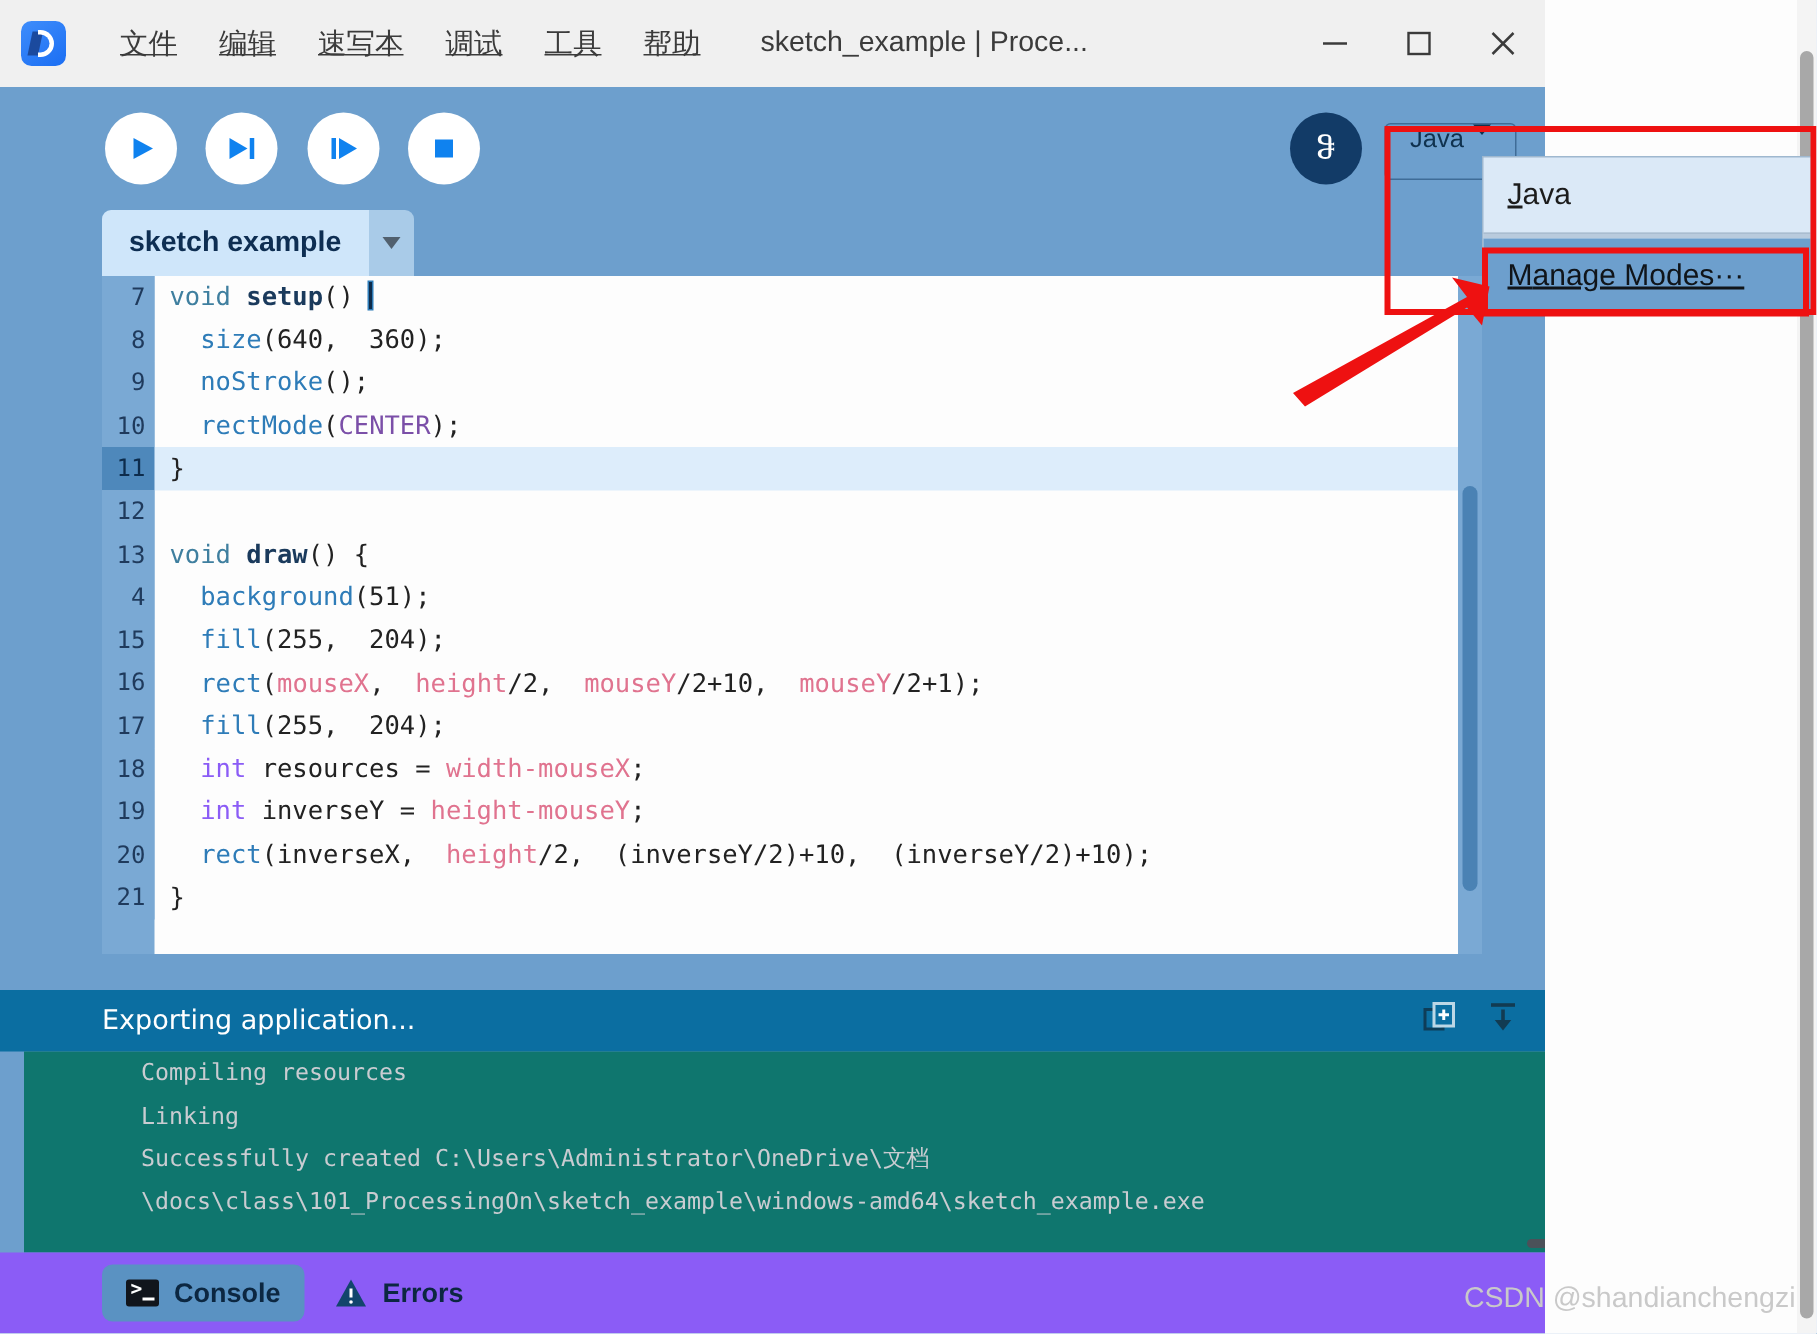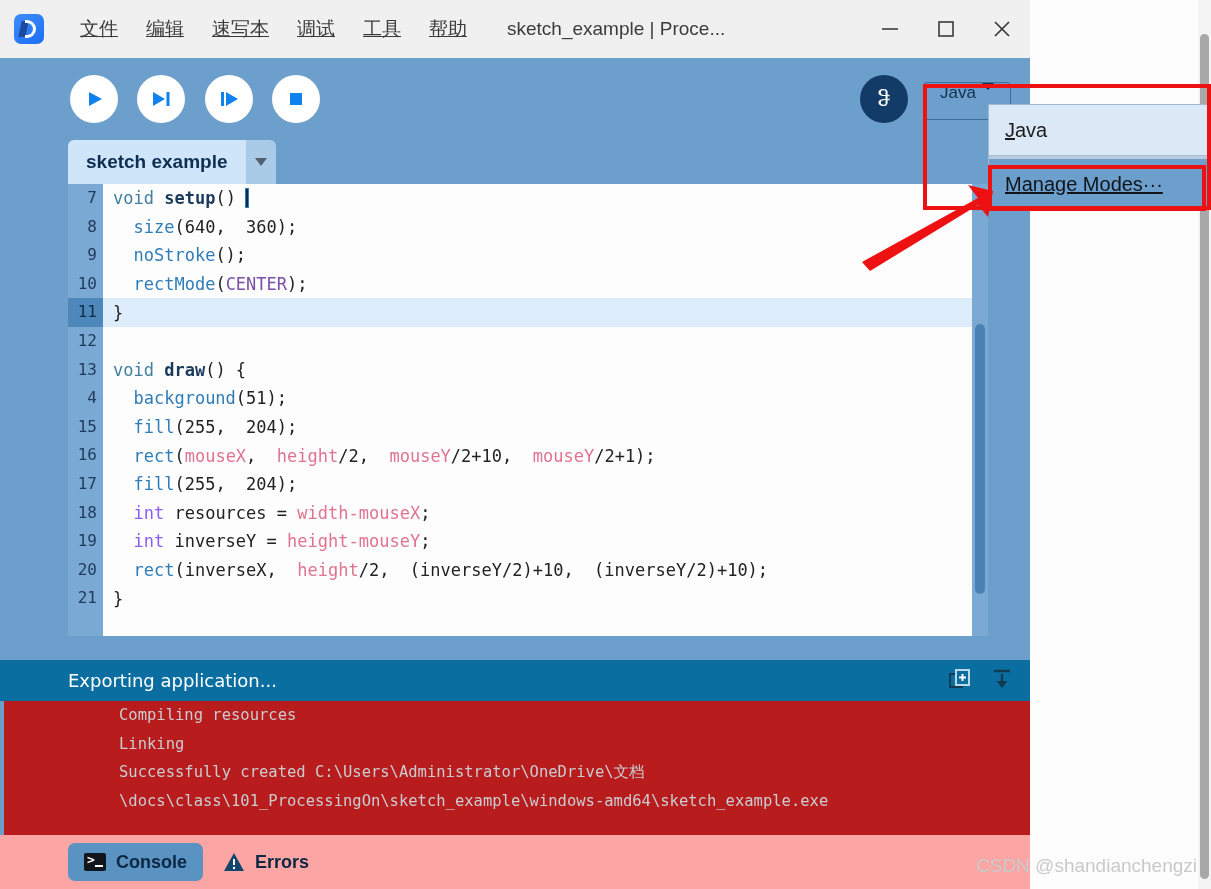--- a/index.html
+++ b/index.html
@@ -172,35 +172,34 @@
     background: #0b6ea1; display: flex; align-items: center; text-align: right;
   }
   .console-header .label {
     margin-left: 68px; color: #ffffff; font-size: 18px;
     font-family: "DejaVu Sans", sans-serif;
   }
   .console-header .tools {
     position: absolute; right: 16px; display: flex; gap: 18px; align-items: center;
   }
   .console-body {
-    position: absolute; left: 4px; top: 701px; width: 1030px; height: 134px;
-    background: #b91c1c;
-    padding-left: 37px;
+    position: absolute; left: 16px; top: 701px; width: 1030px; height: 134px;
+    background: #0f766e;
   }
   .console-line {
     color: #c9ccd1; font-family: "DejaVu Sans Mono", monospace; font-size: 15.5px;
     padding-left: 78px; height: 28.5px; line-height: 28.5px; white-space: pre;
   }
   .console-hscroll {
     position: absolute; right: 6px; bottom: 3px; width: 22px; height: 6px;
     background: #4b5159; border-radius: 3px;
   }
   .console-tabs {
     position: absolute; left: 0; top: 835px; width: 1030px; height: 54px;
-    background: #fca5a5; display: flex; align-items: center; padding-left: 68px;
+    background: #8b5cf6; display: flex; align-items: center; padding-left: 68px;
     box-sizing: border-box; gap: 4px;
   }
   .ctab {
     display: flex; align-items: center; gap: 10px; height: 38px; padding: 0 16px;
     border-radius: 7px; font-size: 18px; font-weight: bold; color: #0c2741;
   }
   .ctab.active { background: #5a92c2; }
   .term-icon {
     width: 22px; height: 18px; background: #11151c; border-radius: 2px;
     position: relative;

